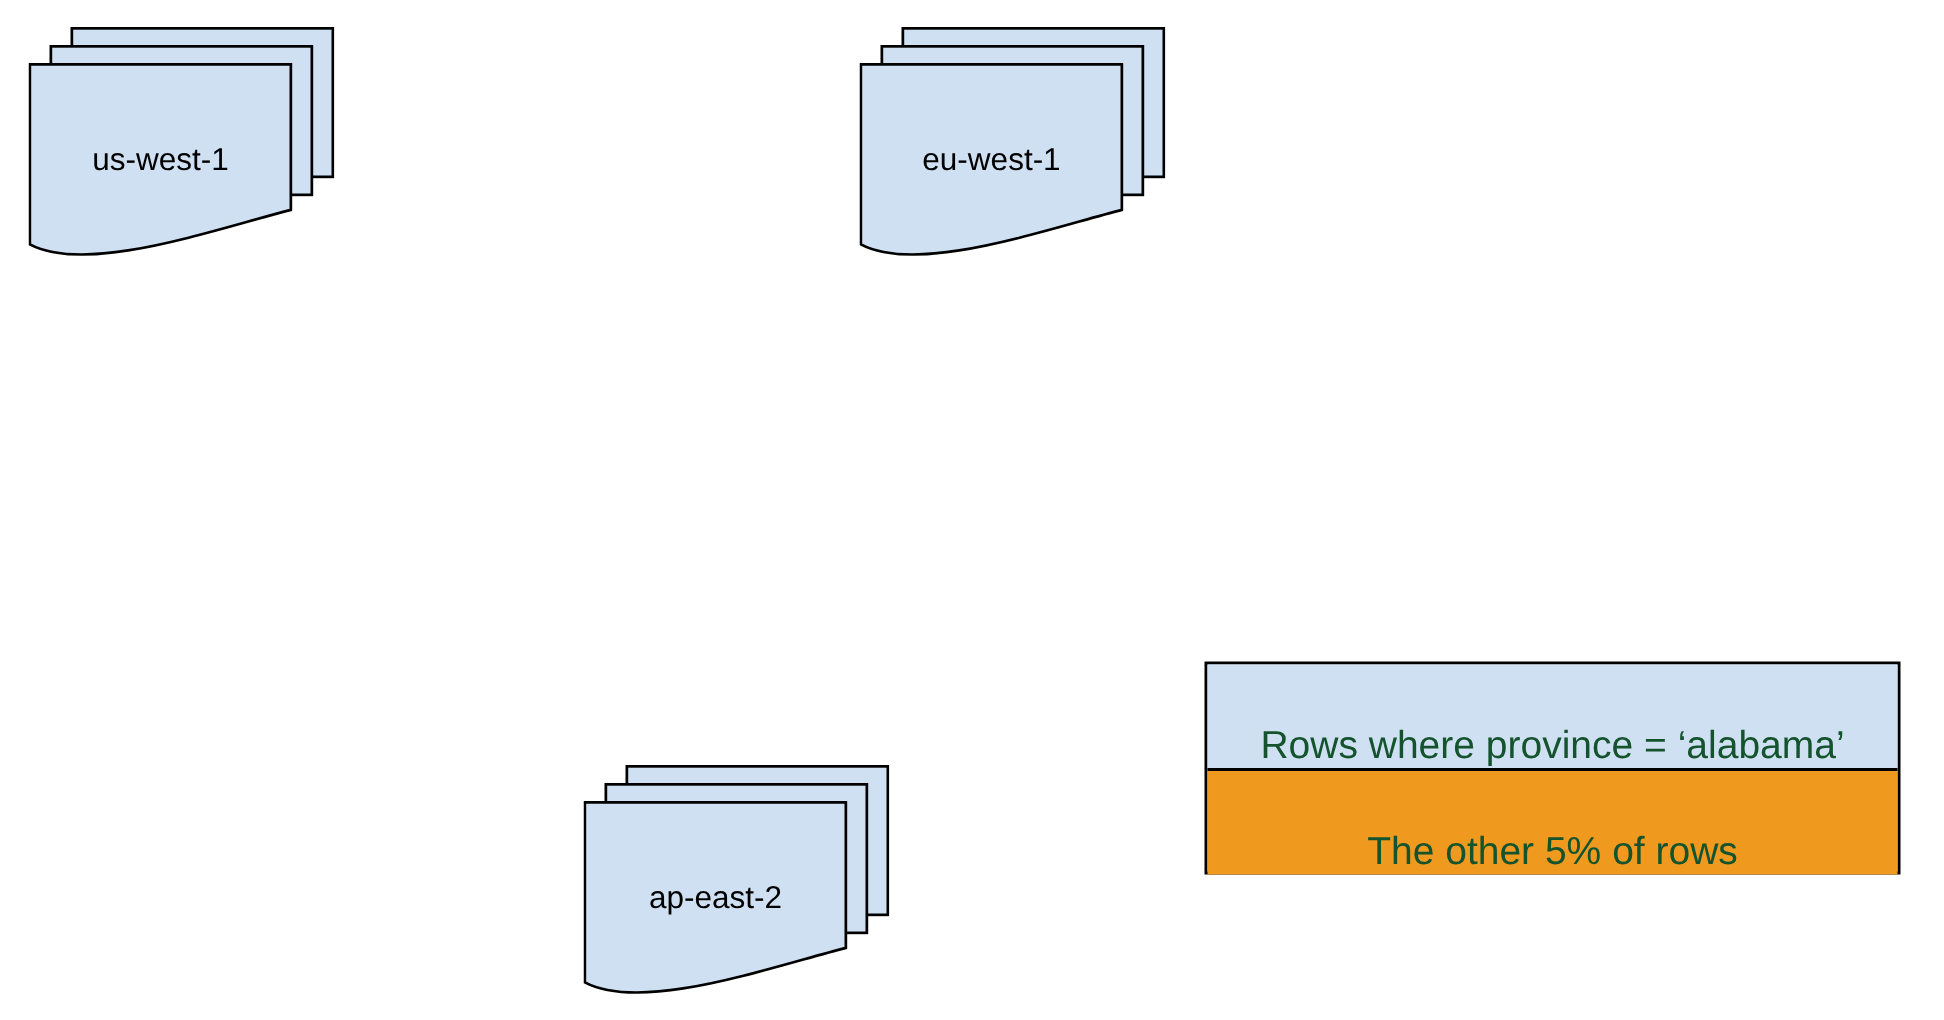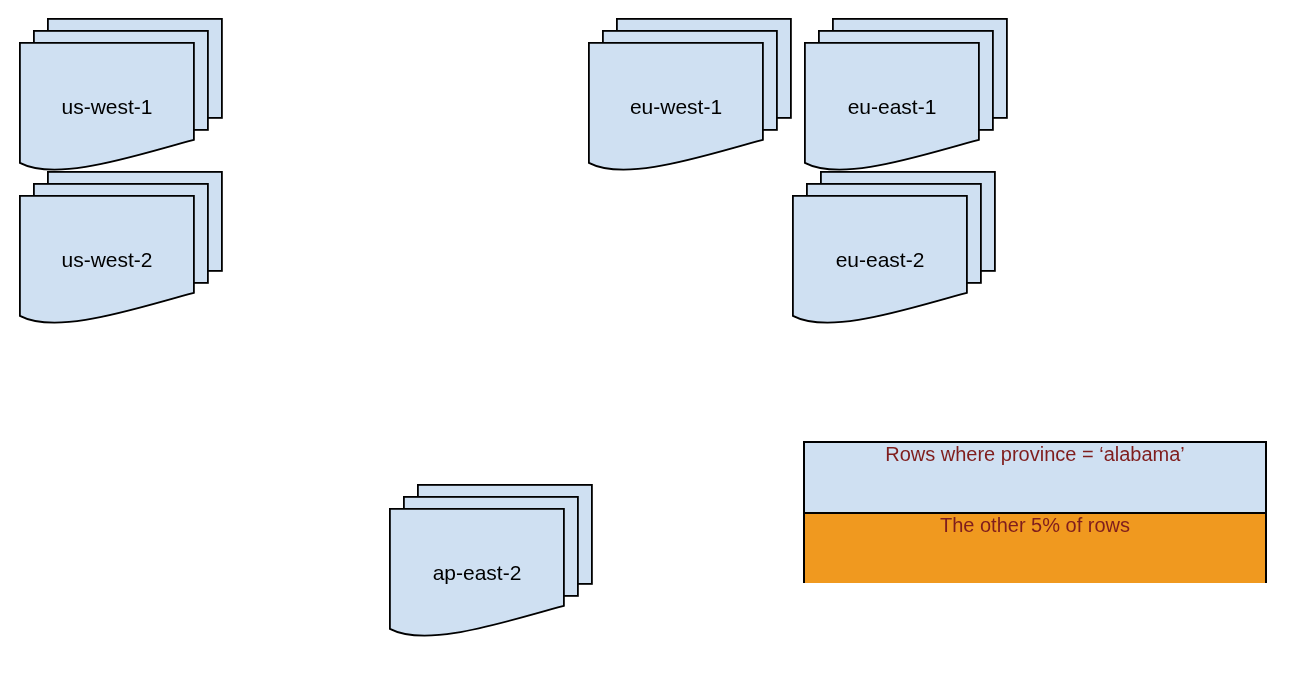--- a/index.html
+++ b/index.html
@@ -23,81 +23,57 @@
     fill:#000000;
     text-anchor:middle;
   }
   .legend{
     position:absolute;left:803px;top:441px;width:464px;height:142px;
     border:2px solid var(--stroke,#000000);
     box-sizing:border-box;
     background:#ffffff;
   }
   .legend-row{
-    height:69px;display:flex;align-items:flex-start;justify-content:center;
-    font-size:20px;color:#7f1d1d;
+    height:69px;display:flex;align-items:flex-end;justify-content:center;
+    font-size:26px;color:#14532d;
   }
   .legend-row.blue{background:var(--doc-blue,#cfe0f2);}
   .legend-row.orange{background:var(--doc-orange,#f0991f);border-top:2px solid var(--stroke,#000000);}
 </style>
 </head>
 <body>
 
 <div class="canvas">
 
   <div class="stack" style="left:19px;top:18px">
     <svg width="204" height="154" viewBox="0 0 204 154">
       <rect class="page" x="28.9" y="0.9" width="174" height="99"></rect>
       <rect class="page" x="14.9" y="12.9" width="174" height="99"></rect>
       <path class="page" d="M0.9,24.9 L174.9,24.9 L174.9,121.9 C120.9,135.9 38.9,164.9 0.9,144.9 Z"></path>
       <text class="doc-label" x="88" y="95.5">us-west-1</text>
     </svg>
   </div>
 
 
-  <div class="stack" style="left:588px;top:18px">
+  <div class="stack" style="left:573px;top:18px">
     <svg width="204" height="154" viewBox="0 0 204 154">
       <rect class="page" x="28.9" y="0.9" width="174" height="99"></rect>
       <rect class="page" x="14.9" y="12.9" width="174" height="99"></rect>
       <path class="page" d="M0.9,24.9 L174.9,24.9 L174.9,121.9 C120.9,135.9 38.9,164.9 0.9,144.9 Z"></path>
       <text class="doc-label" x="88" y="95.5">eu-west-1</text>
     </svg>
   </div>
 
-  <div class="stack" style="left:804px;top:18px">
-    <svg width="204" height="154" viewBox="0 0 204 154">
-      <rect class="page" x="28.9" y="0.9" width="174" height="99"></rect>
-      <rect class="page" x="14.9" y="12.9" width="174" height="99"></rect>
-      <path class="page" d="M0.9,24.9 L174.9,24.9 L174.9,121.9 C120.9,135.9 38.9,164.9 0.9,144.9 Z"></path>
-      <text class="doc-label" x="88" y="95.5">eu-east-1</text>
-    </svg>
-  </div>
-
-  <div class="stack" style="left:19px;top:171px">
-    <svg width="204" height="154" viewBox="0 0 204 154">
-      <rect class="page" x="28.9" y="0.9" width="174" height="99"></rect>
-      <rect class="page" x="14.9" y="12.9" width="174" height="99"></rect>
-      <path class="page" d="M0.9,24.9 L174.9,24.9 L174.9,121.9 C120.9,135.9 38.9,164.9 0.9,144.9 Z"></path>
-      <text class="doc-label" x="88" y="95.5">us-west-2</text>
-    </svg>
-  </div>
 
 
 
-  <div class="stack" style="left:792px;top:171px">
-    <svg width="204" height="154" viewBox="0 0 204 154">
-      <rect class="page" x="28.9" y="0.9" width="174" height="99"></rect>
-      <rect class="page" x="14.9" y="12.9" width="174" height="99"></rect>
-      <path class="page" d="M0.9,24.9 L174.9,24.9 L174.9,121.9 C120.9,135.9 38.9,164.9 0.9,144.9 Z"></path>
-      <text class="doc-label" x="88" y="95.5">eu-east-2</text>
-    </svg>
-  </div>
 
 
-  <div class="stack" style="left:389px;top:484px">
+
+  <div class="stack" style="left:389px;top:510px">
     <svg width="204" height="154" viewBox="0 0 204 154">
       <rect class="page" x="28.9" y="0.9" width="174" height="99"></rect>
       <rect class="page" x="14.9" y="12.9" width="174" height="99"></rect>
       <path class="page" d="M0.9,24.9 L174.9,24.9 L174.9,121.9 C120.9,135.9 38.9,164.9 0.9,144.9 Z"></path>
       <text class="doc-label" x="88" y="95.5">ap-east-2</text>
     </svg>
   </div>
 
   <div class="legend">
     <div class="legend-row blue">

